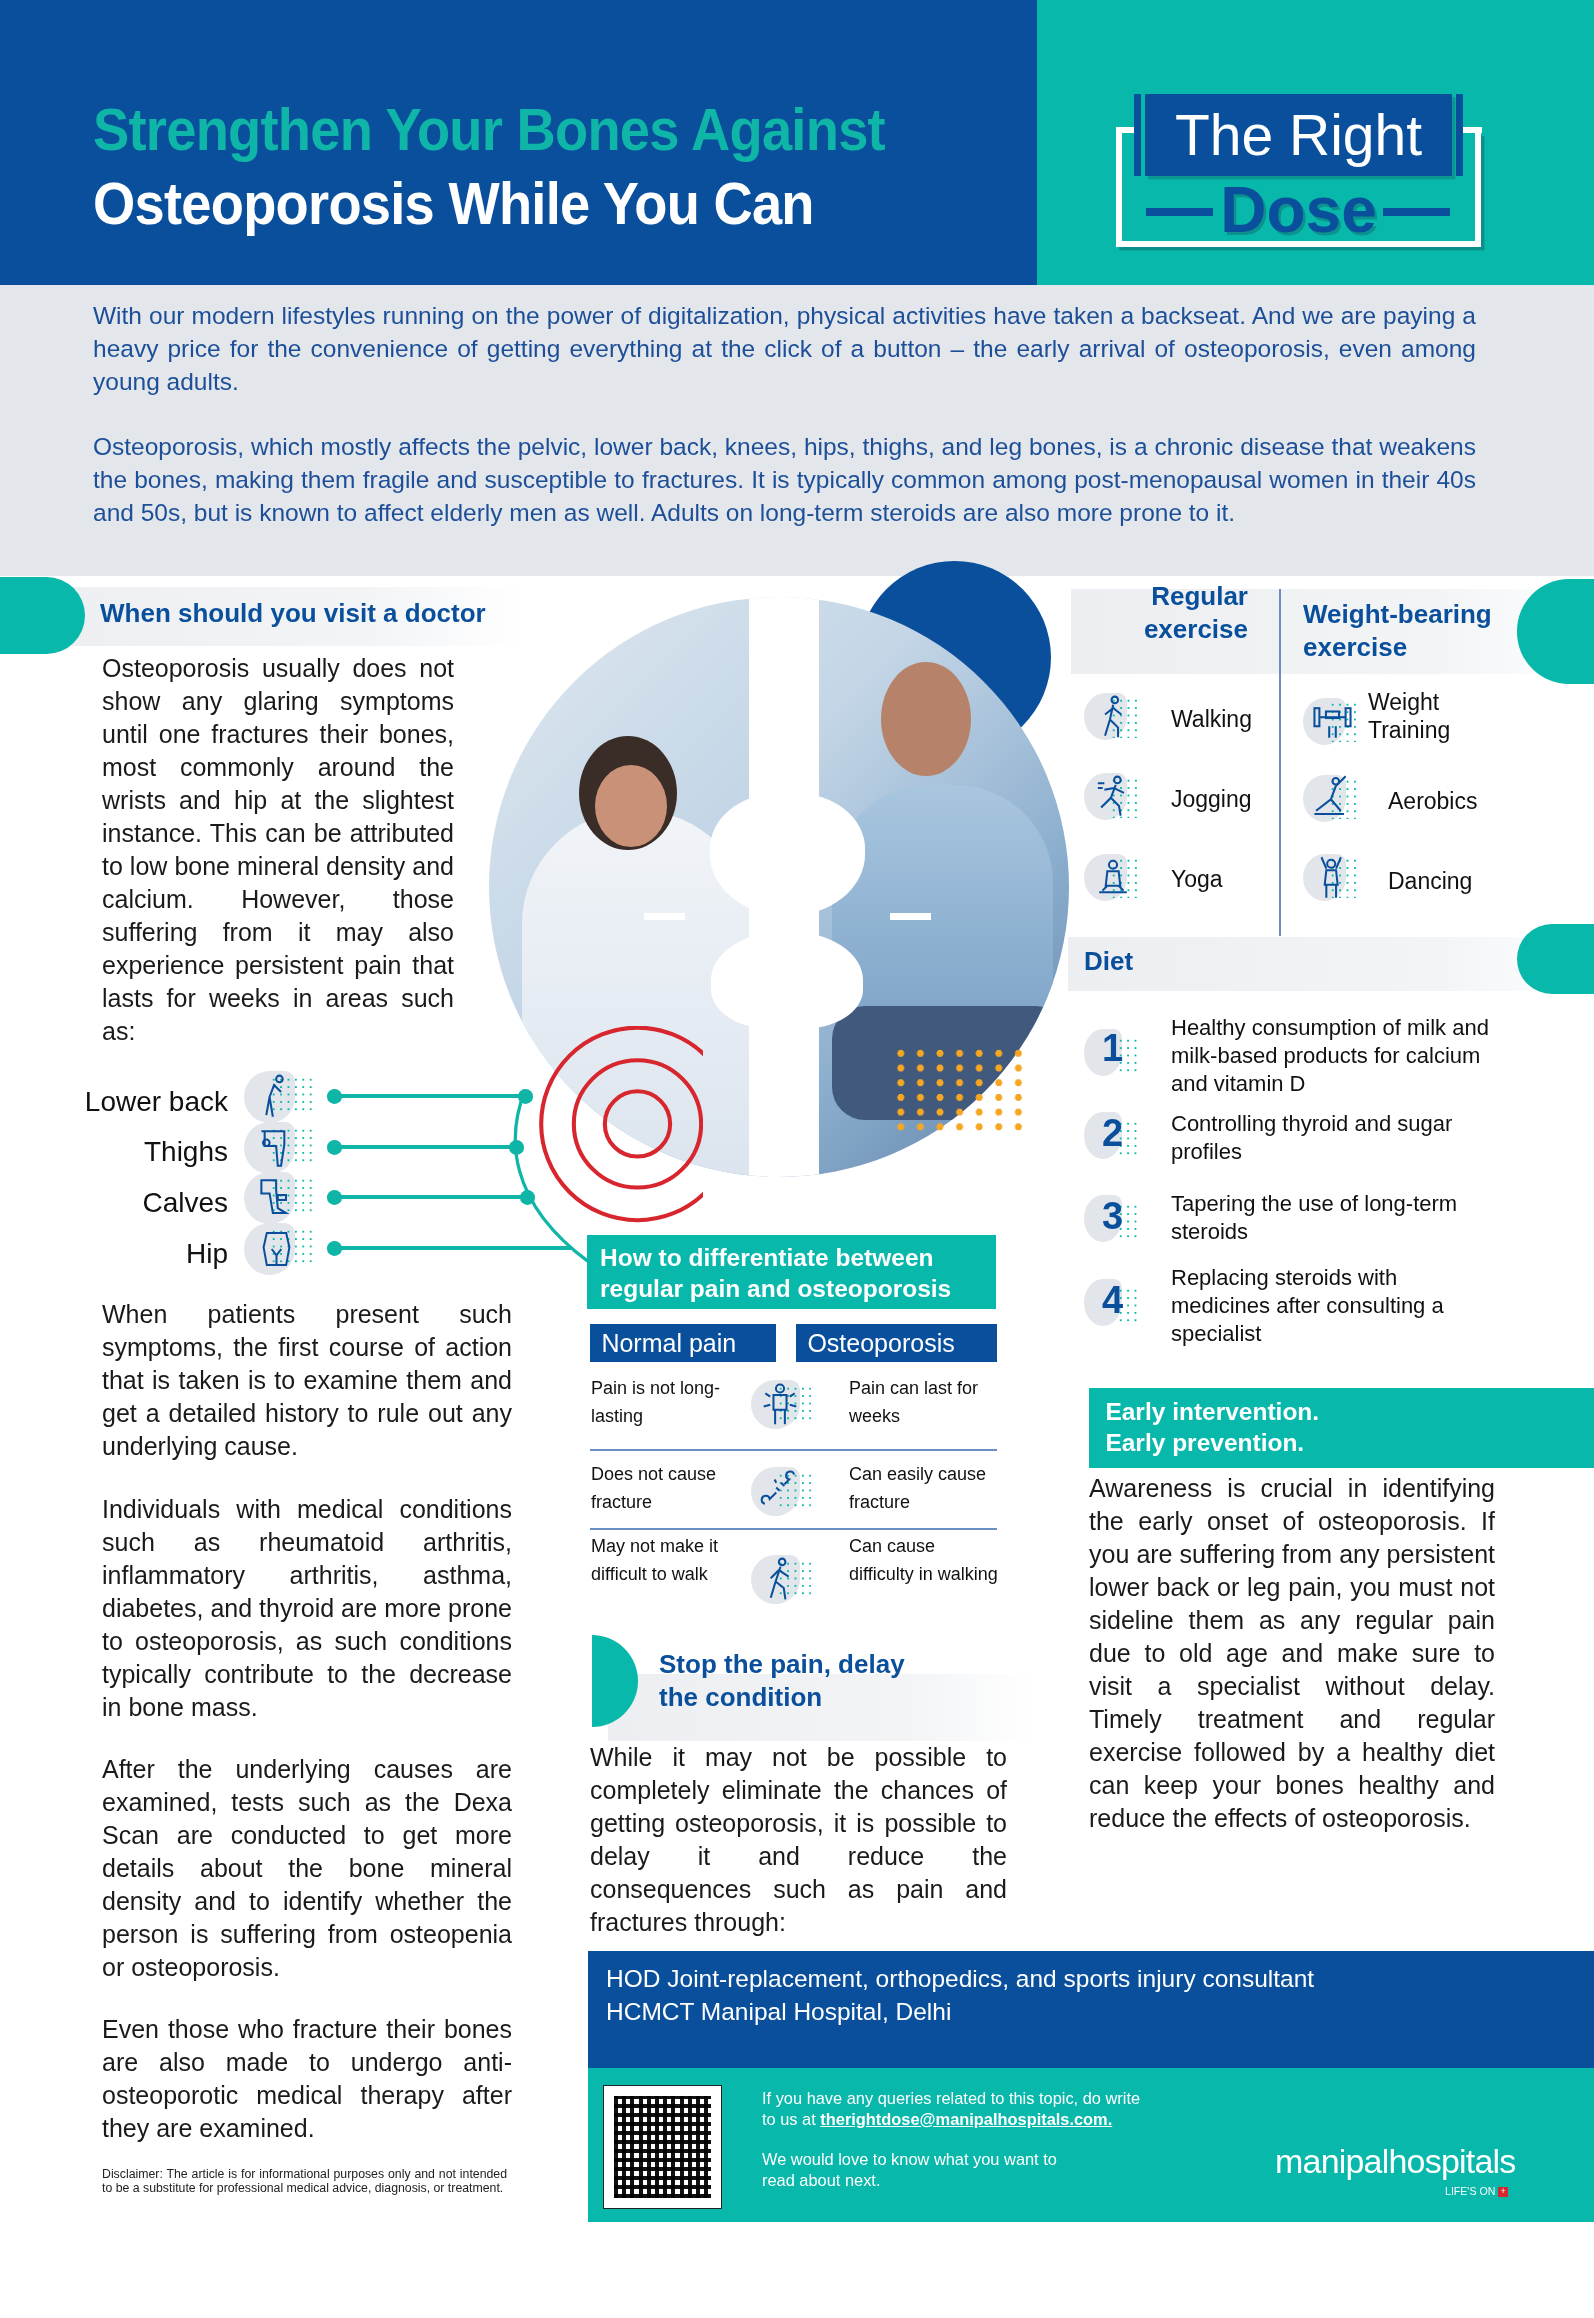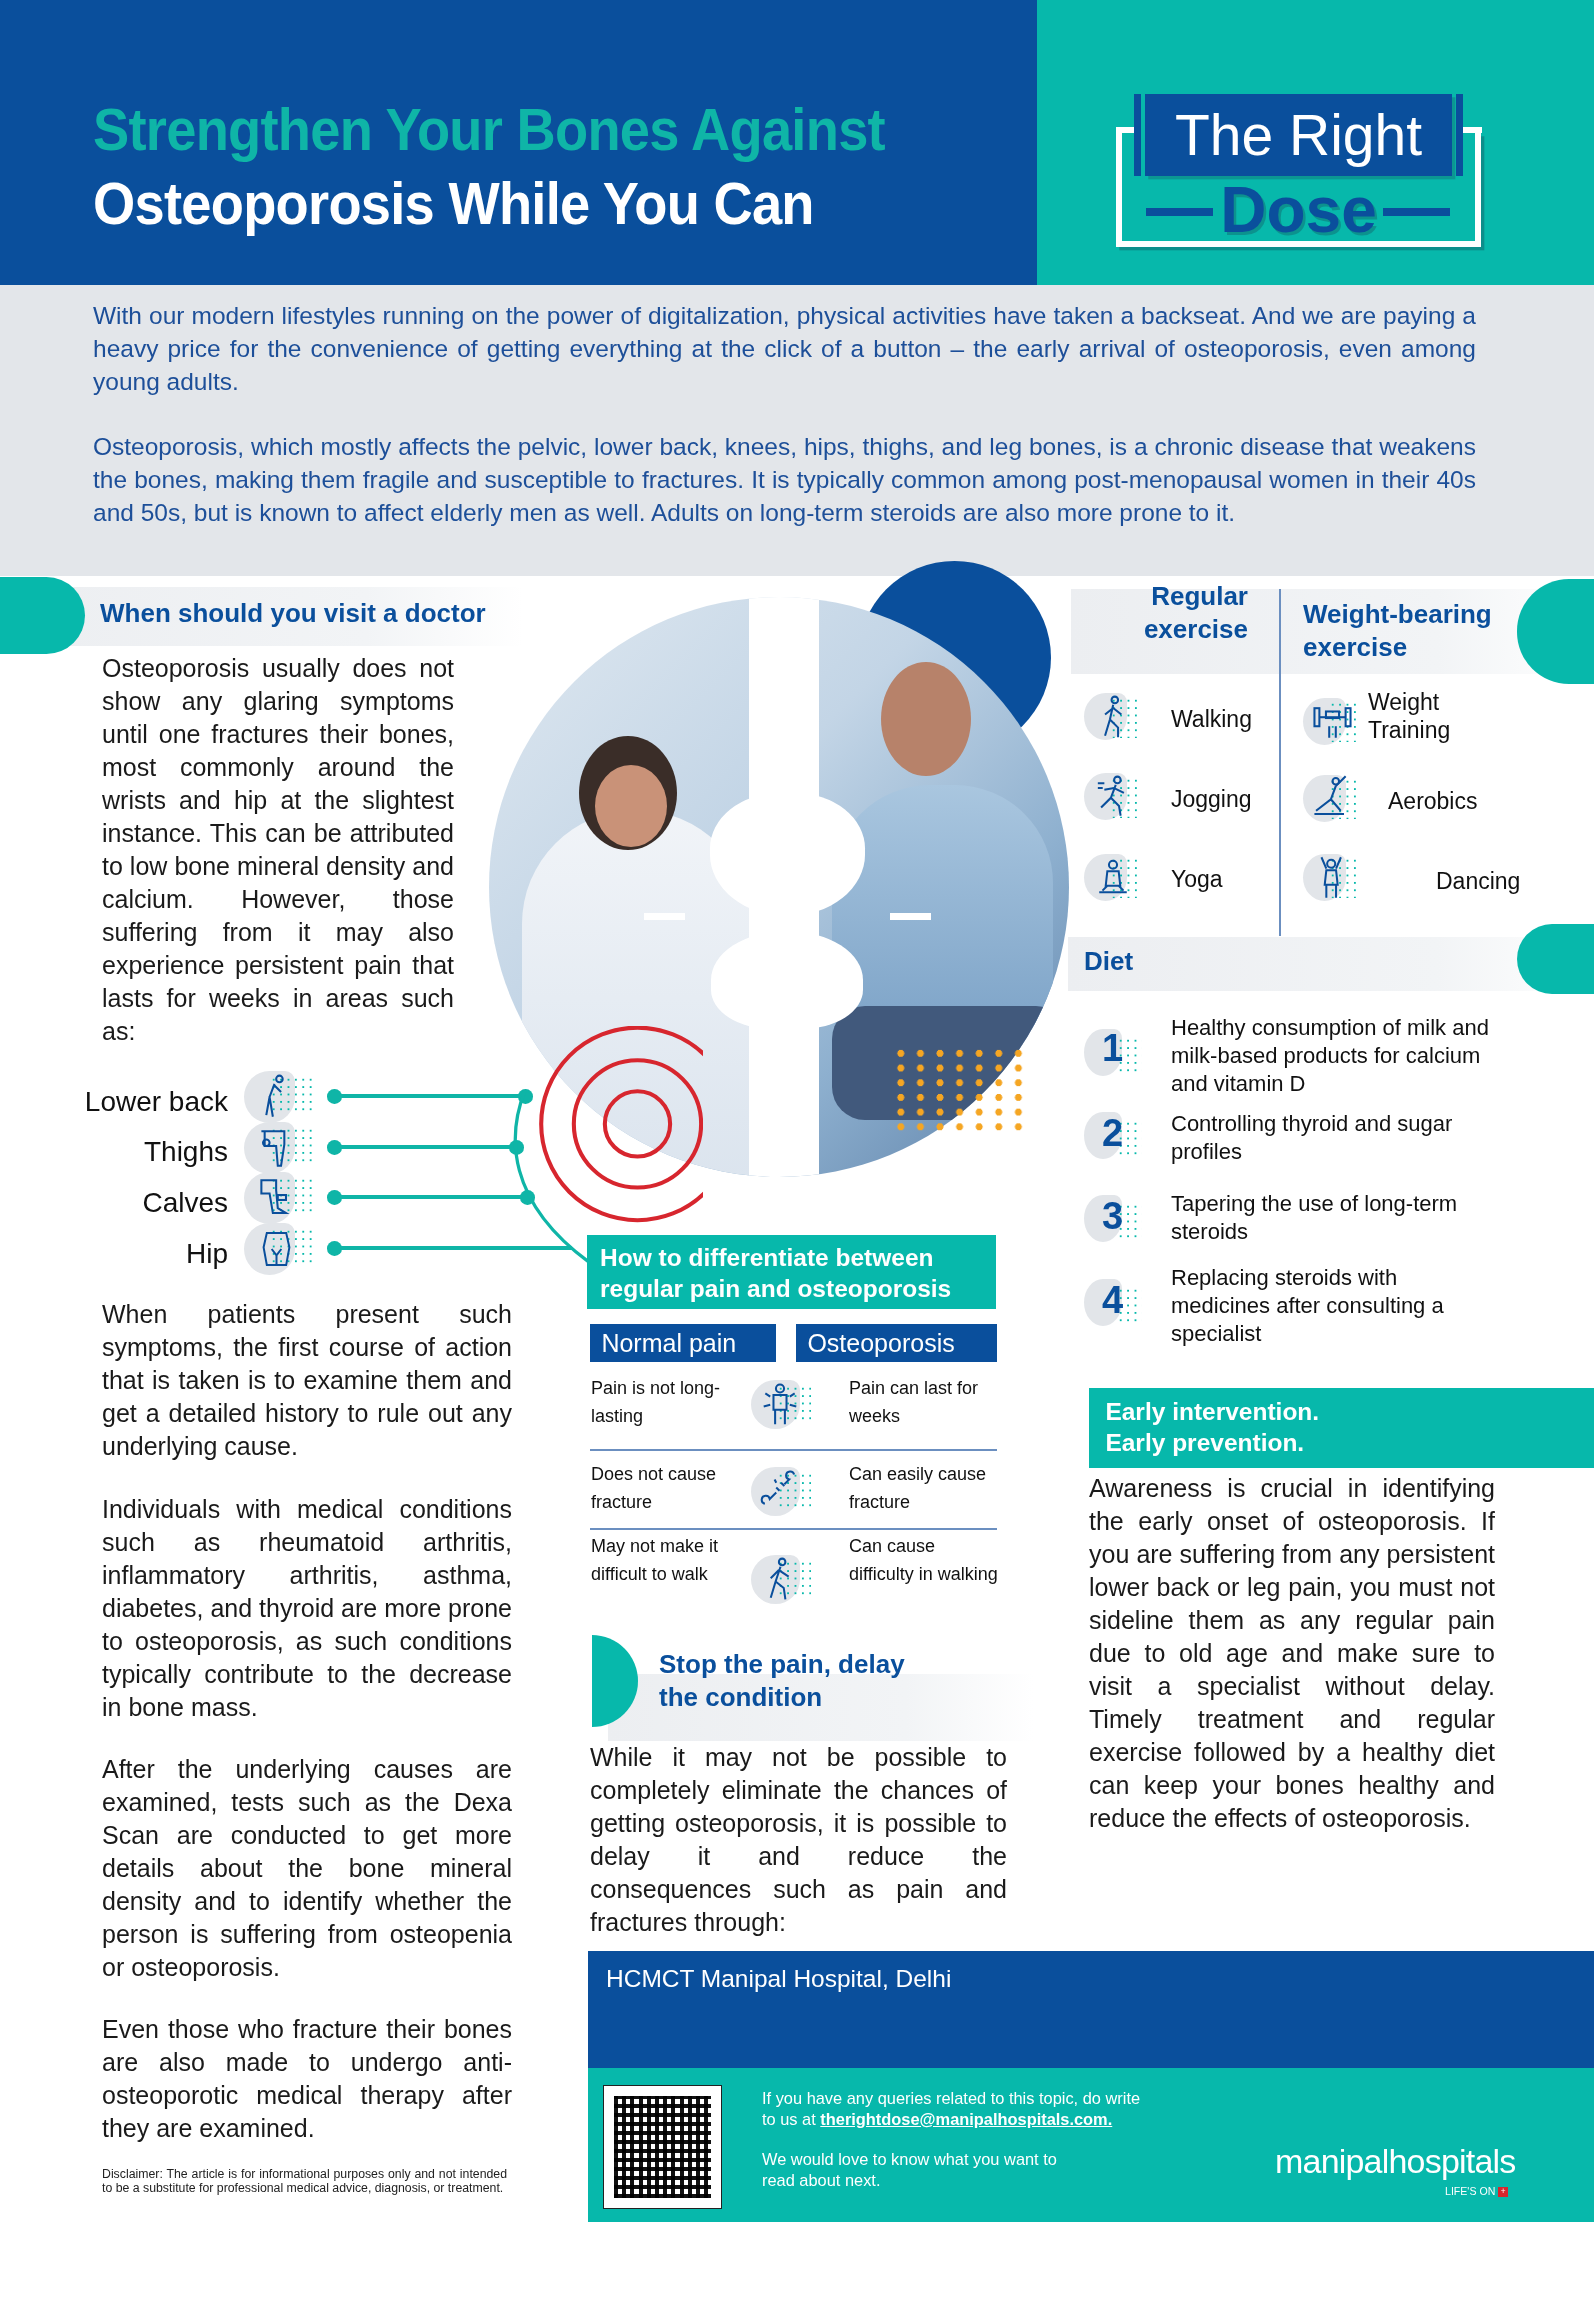--- a/index.html
+++ b/index.html
@@ -298,21 +298,21 @@
 <div class="abs ex-item" style="left:1388px; top:787px;">Aerobics</div>
 
 <div class="abs icon-blob" style="left:1303px; top:854px; width:43px; height:47px;"></div>
 <div class="abs dots" style="left:1329px; top:857px; width:31px; height:41px;"></div>
 <svg class="abs" style="left:1313px; top:854px;" width="38" height="47" viewBox="0 0 46 58">
     <g fill="none" stroke="#0a4f9c" stroke-width="2.5">
       <circle cx="22" cy="12" r="5"></circle>
       <path d="M10 4 L16 18 M34 4 L28 18 M16 20 H28 L30 38 H14 Z M16 38 V54 M28 38 V54"></path>
     </g>
   </svg>
-<div class="abs ex-item" style="left:1388px; top:867px;margin-left:48px;">Dancing</div>
+<div class="abs ex-item" style="left:1388px; top:867px;">Dancing</div>
 
 <div class="abs band" style="left:1068px; top:937px; width:527px; height:54px;"></div>
 <div class="abs teal-half-r" style="left:1517px; top:924px; width:77px; height:70px; border-radius: 52px 0 0 52px;"></div>
 <div class="abs sec-title" style="left:1084px; top:945px;">Diet</div>
 
 <div class="abs icon-blob" style="left:1084px; top:1029px; width:38px; height:47px;"></div>
 <div class="abs dots" style="left:1117px; top:1037px; width:24.5px; height:36px;"></div>
 <div class="abs diet-num" style="left:1102px; top:1027px;">1</div>
 <div class="abs diet-text" style="left:1171px; top:1014px; width:327px;">Healthy consumption of milk and milk-based products for calcium and vitamin D</div>
 
@@ -331,20 +331,21 @@
 <div class="abs diet-num" style="left:1102px; top:1279px;">4</div>
 <div class="abs diet-text" style="left:1171px; top:1264px; width:327px;">Replacing steroids with medicines after consulting a specialist</div>
 
 <div class="abs early-band">
   <div>Early intervention.</div>
   <div>Early prevention.</div>
 </div>
 <p class="abs body-text" style="left:1089px; top:1472px; width:406px;">Awareness is crucial in identifying the early onset of osteoporosis. If you are suffering from any persistent lower back or leg pain, you must not sideline them as any regular pain due to old age and make sure to visit a specialist without delay. Timely treatment and regular exercise followed by a healthy diet can keep your bones healthy and reduce the effects of osteoporosis.</p>
 
 <div class="abs doc-band">
+  <div class="doc-line">HOD Joint-replacement, orthopedics, and sports injury consultant</div>
   <div class="doc-line">HCMCT Manipal Hospital, Delhi</div>
 </div>
 
 <div class="abs contact-band"></div>
 <div class="abs qr">
   <div class="qr-inner"></div>
 </div>
 <div class="abs contact-text" style="left:762px; top:2088px; width:392px;">
   <span>If you have any queries related to this topic, do write to us at </span><a style="color:#fff; font-weight:700; text-decoration: underline;">therightdose@manipalhospitals.com.</a>
 </div>

